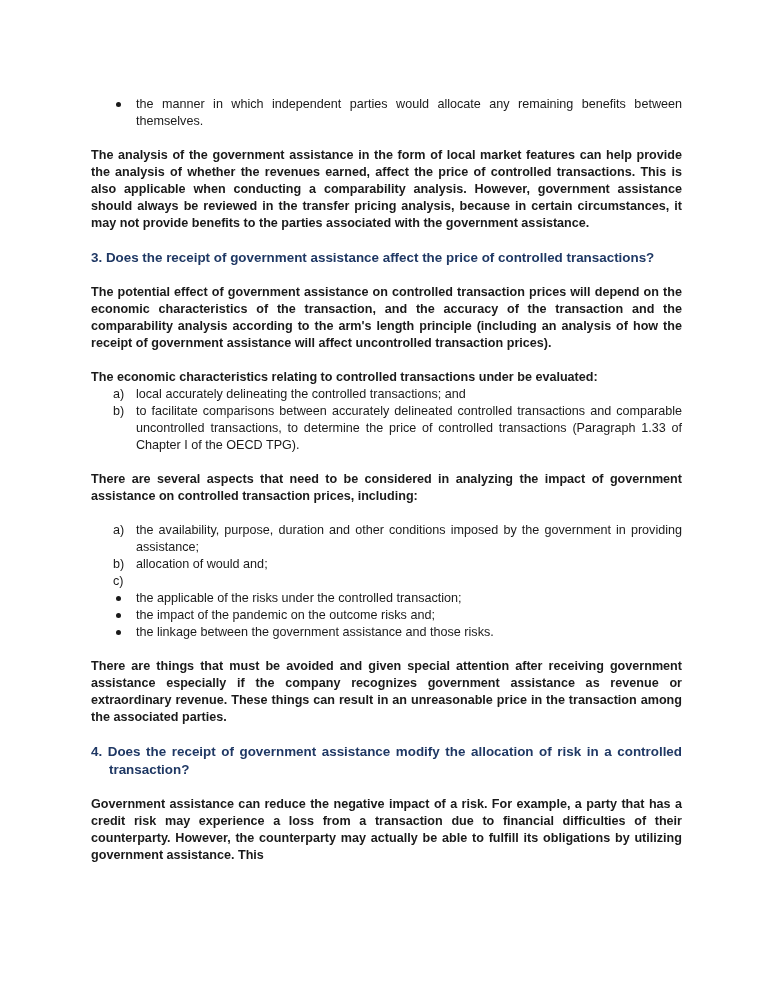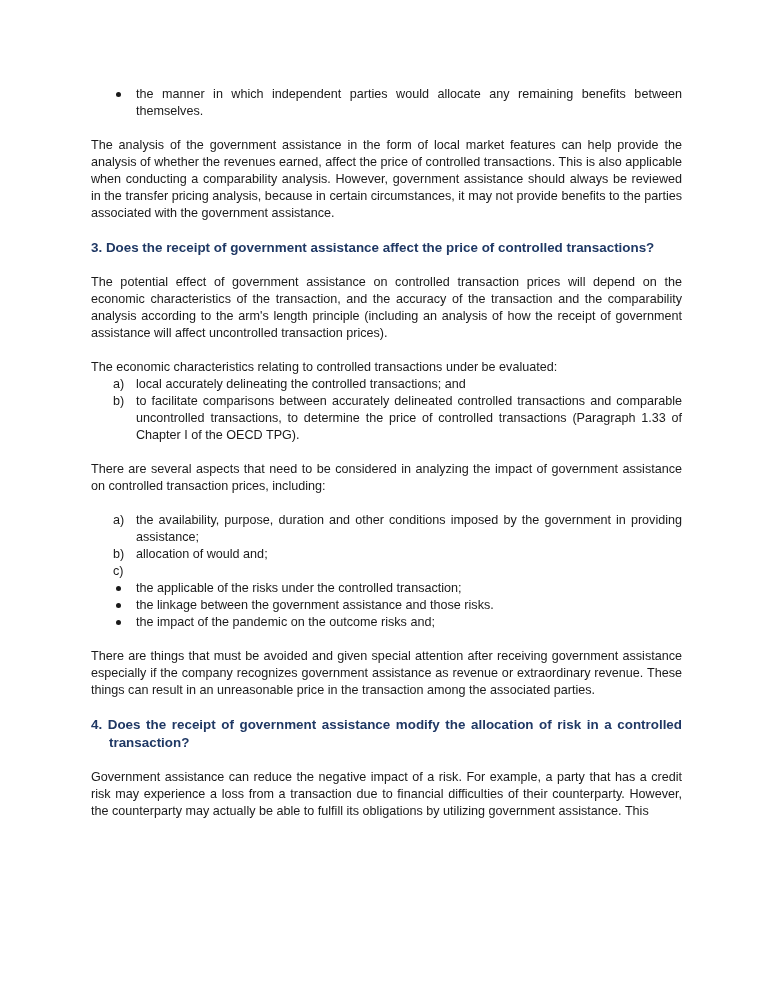--- a/index.html
+++ b/index.html
@@ -1,19 +1,19 @@
 <!DOCTYPE html>
 <html><head>
 <meta charset="utf-8">
 <style>
   html, body { margin: 0; padding: 0; background: #ffffff; }
   body { width: 773px; height: 1000px; position: relative; overflow: hidden;
          font-family: "Liberation Sans", sans-serif; color: #1a1a1a; }
-  .page { position: absolute; left: 91px; top: 86px; width: 591px; font-size: 12.6px; line-height: 17px; }
-  p { margin: 0; text-align: justify; }
+  .page { position: absolute; left: 91px; top: 96px; width: 591px; font-size: 12.6px; line-height: 17px; }
+  p { margin: 0; text-align: justify; font-weight: bold; }
   .para { margin-bottom: 17px; }
   .heading { color: #1f3864; font-weight: bold; font-size: 13.4px; line-height: 18px; margin: 0 0 17px 0; text-align: justify; }
   .h4 { padding-left: 18px; text-indent: -18px; }
   ul.bullets, ol.alpha { list-style: none; margin: 0; padding: 0; }
   .li { position: relative; padding-left: 45px; text-align: justify; }
   .marker { position: absolute; left: 22px; top: 0; }
   .dot { position: absolute; left: 25px; top: 6px; width: 5px; height: 5px; border-radius: 50%; background: #1a1a1a; }
   .gap { height: 17px; }
 </style>
 </head>
@@ -37,22 +37,22 @@
   <div class="gap"></div>
   <p class="para">There are several aspects that need to be considered in analyzing the impact of government assistance on controlled transaction prices, including:</p>
   <ol class="alpha">
     <li class="li"><span class="marker">a)</span><span>the availability, purpose, duration and other conditions imposed by the government in providing assistance;</span></li>
     <li class="li"><span class="marker">b)</span><span>allocation of would and;</span></li>
     <li class="li"><span class="marker">c)</span></li>
   </ol>
   <div class="gap"></div>
   <ul class="bullets">
     <li class="li"><span class="dot"></span><span>the applicable of the risks under the controlled transaction;</span></li>
+    <li class="li"><span class="dot"></span><span>the impact of the pandemic on the outcome risks and;</span></li>
     <li class="li"><span class="dot"></span><span>the linkage between the government assistance and those risks.</span></li>
-    <li class="li"><span class="dot"></span><span>the impact of the pandemic on the outcome risks and;</span></li>
   </ul>
   <div class="gap"></div>
   <p class="para">There are things that must be avoided and given special attention after receiving government assistance especially if the company recognizes government assistance as revenue or extraordinary revenue. These things can result in an unreasonable price in the transaction among the associated parties.</p>
 
   <h3 class="heading h4">4. Does the receipt of government assistance modify the allocation of risk in a controlled transaction?</h3>
 
   <p>Government assistance can reduce the negative impact of a risk. For example, a party that has a credit risk may experience a loss from a transaction due to financial difficulties of their counterparty. However, the counterparty may actually be able to fulfill its obligations by utilizing government assistance. This</p>
 </div>
 
 </body></html>

